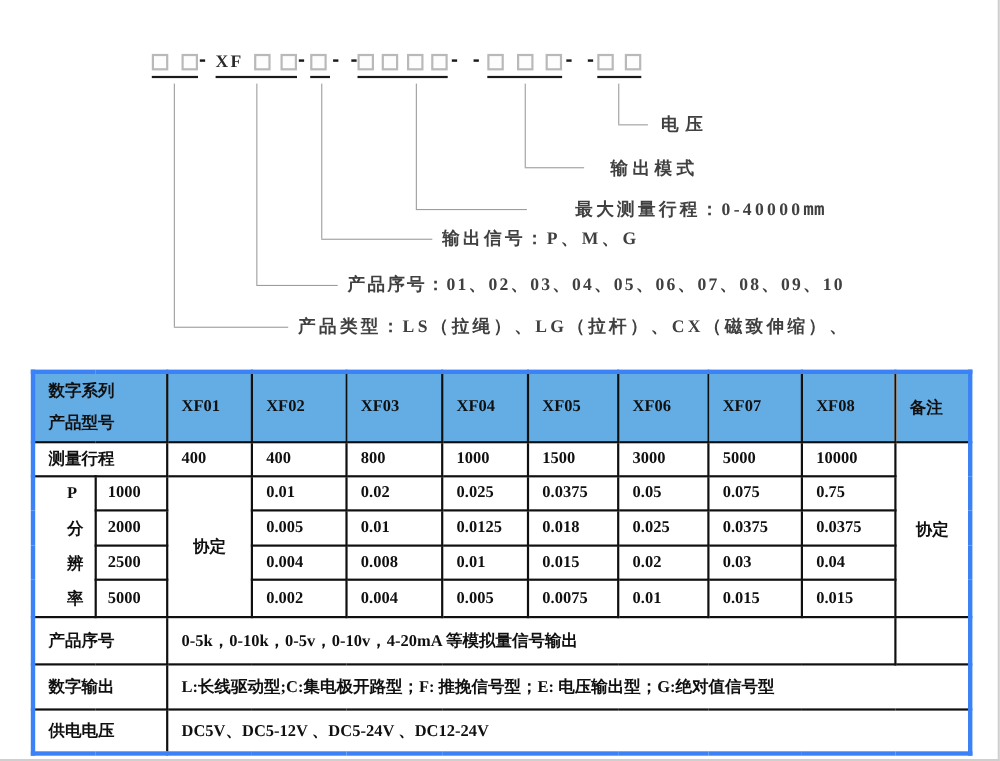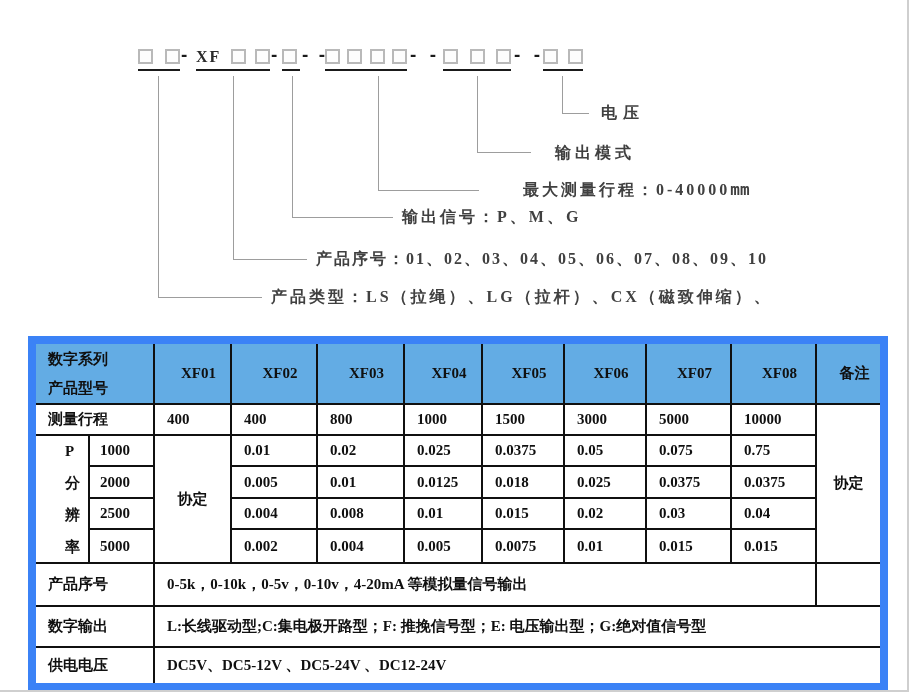--- a/index.html
+++ b/index.html
@@ -28,29 +28,29 @@
   }
   .co-line{position:absolute;background:#9d9d9d;}
   .co-label{
     position:absolute;font-size:16px;font-weight:600;color:#404040;white-space:nowrap;
     font-family:"Liberation Serif","DejaVu Serif",serif;
   }
   .co-mono{font-family:"DejaVu Sans Mono",monospace;font-weight:bold;letter-spacing:0;}
   
   #spec-table{
     position:absolute;left:28px;top:336px;border-collapse:collapse;table-layout:fixed;
-    width:852px;border:8px solid #3b82f6;
+    width:852px;border:4px solid #3b82f6;
   }
   #spec-table td{
     border:2px solid #101010;font-size:15px;font-weight:bold;color:#101010;
     padding:0 0 0 12px;vertical-align:middle;overflow:hidden;white-space:nowrap;
   }
   #spec-table td.center{text-align:center;padding:0;}
   tr.hdr td{
-    background:#63ace4;vertical-align:top;padding-top:9px;text-align:center;padding-left:0;
+    background:#63ace4;vertical-align:top;padding-top:9px;text-align:left;padding-left:0;
   }
   tr.hdr td.hd-first{text-align:left;padding-left:18px;line-height:29px;padding-top:5px;}
   td.vlabel{padding:0;}
   .vstack{display:flex;flex-direction:column;justify-content:space-between;height:112px;padding:7px 0 7px 17px;}
   .vstack div{line-height:16px;}
   td.pad18{padding-left:19px;}
 </style>
 </head>
 <body>
 

